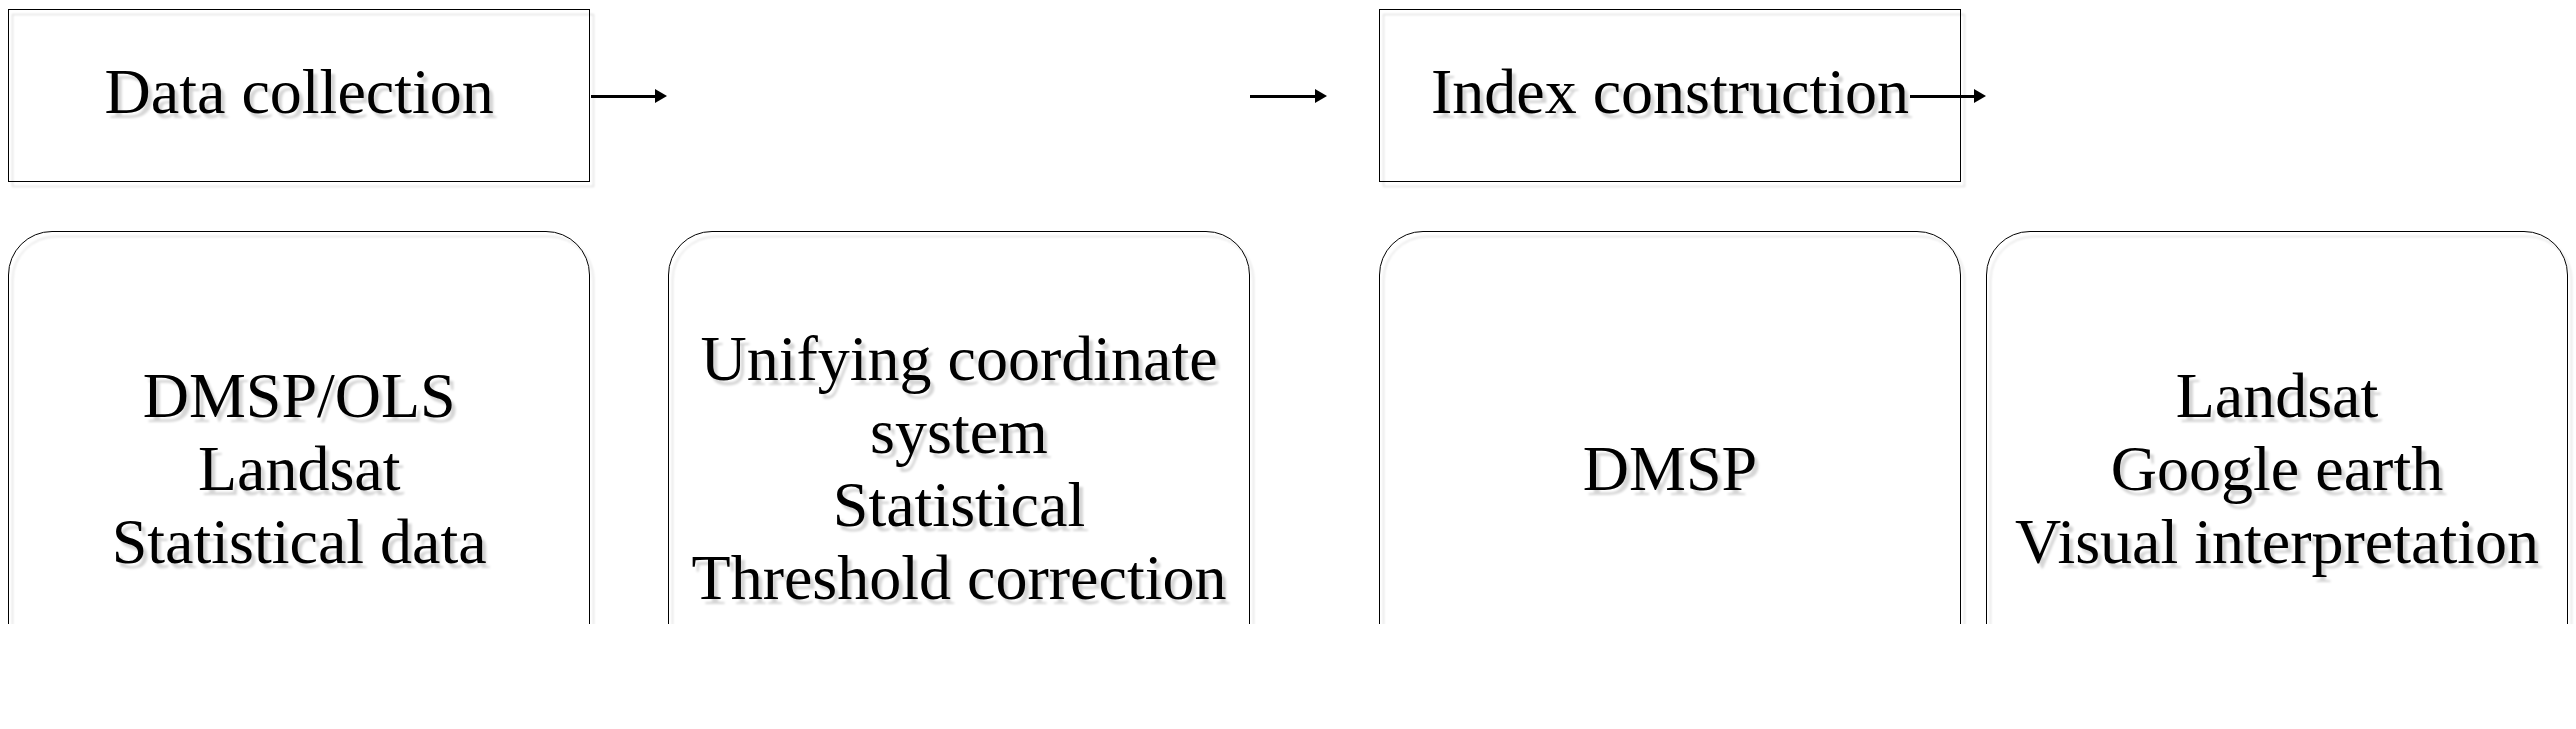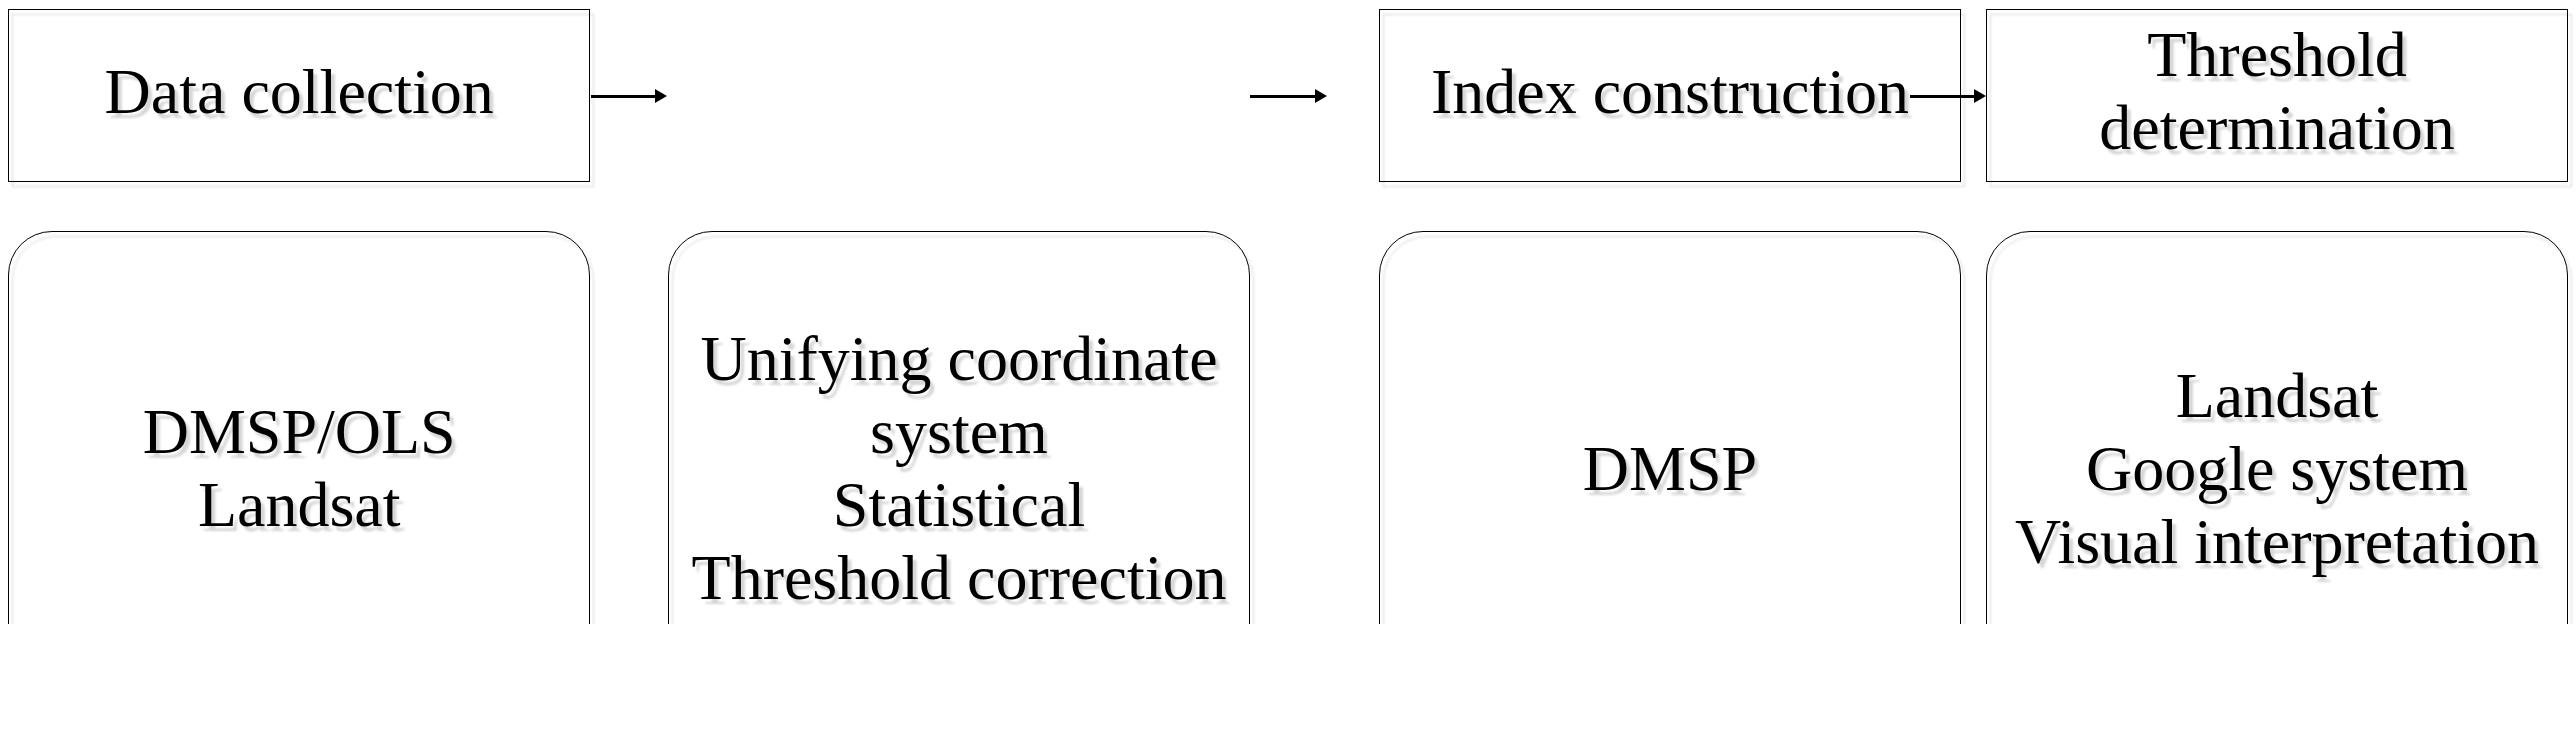--- a/index.html
+++ b/index.html
@@ -75,20 +75,21 @@
 
 <div id="diagram">
 
   <section class="col col1">
     <div class="hbox">
       <span>Data collection</span>
     </div>
     <div class="cbox">
       <div class="line">DMSP/OLS</div>
       <div class="line">Landsat</div>
+      <div class="line">Statistical data</div>
     </div>
   </section>
 
   <div class="arrow arrow1">
     <span class="shaft"></span>
     <span class="head"></span>
   </div>
 
   <section class="col col2">
     <div class="cbox">
@@ -111,24 +112,21 @@
       <div class="line">DMSP</div>
     </div>
   </section>
 
   <div class="arrow arrow3">
     <span class="shaft"></span>
     <span class="head"></span>
   </div>
 
   <section class="col col4">
-    <div class="hbox">
-      <span>Threshold determination</span>
-    </div>
     <div class="cbox">
       <div class="line">Landsat</div>
-      <div class="line">Google system</div>
+      <div class="line">Google earth</div>
       <div class="line">Visual interpretation</div>
     </div>
   </section>
 
 </div>
 
 
 </body></html>

